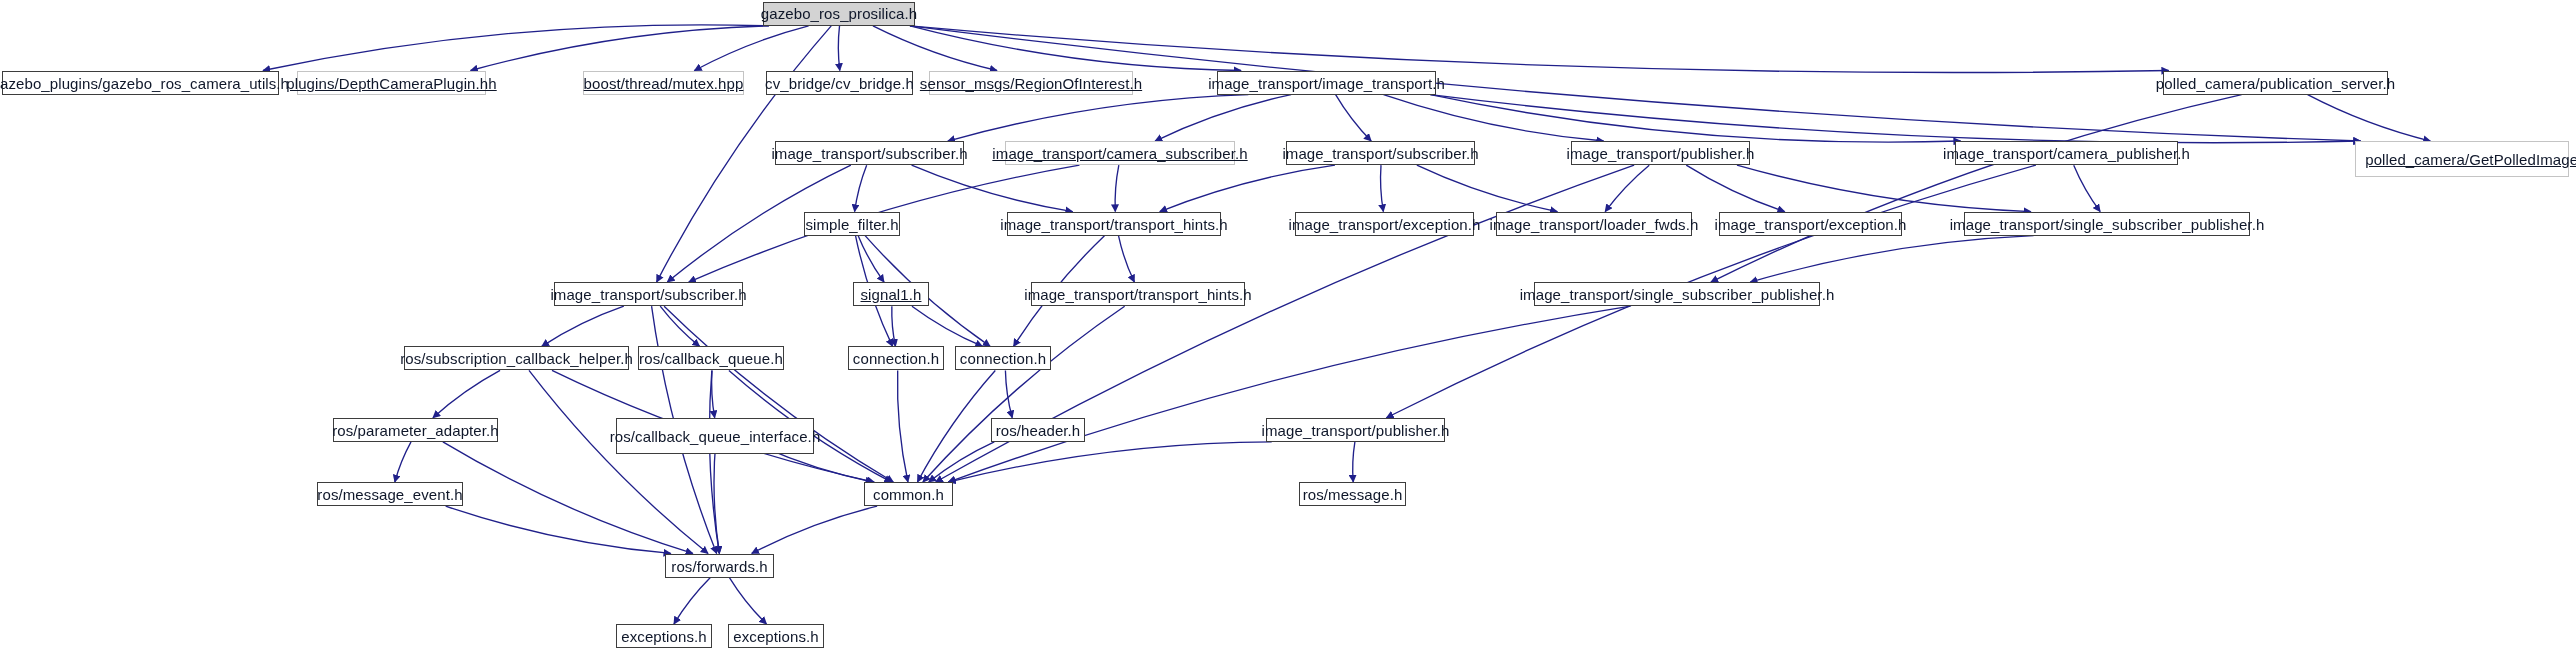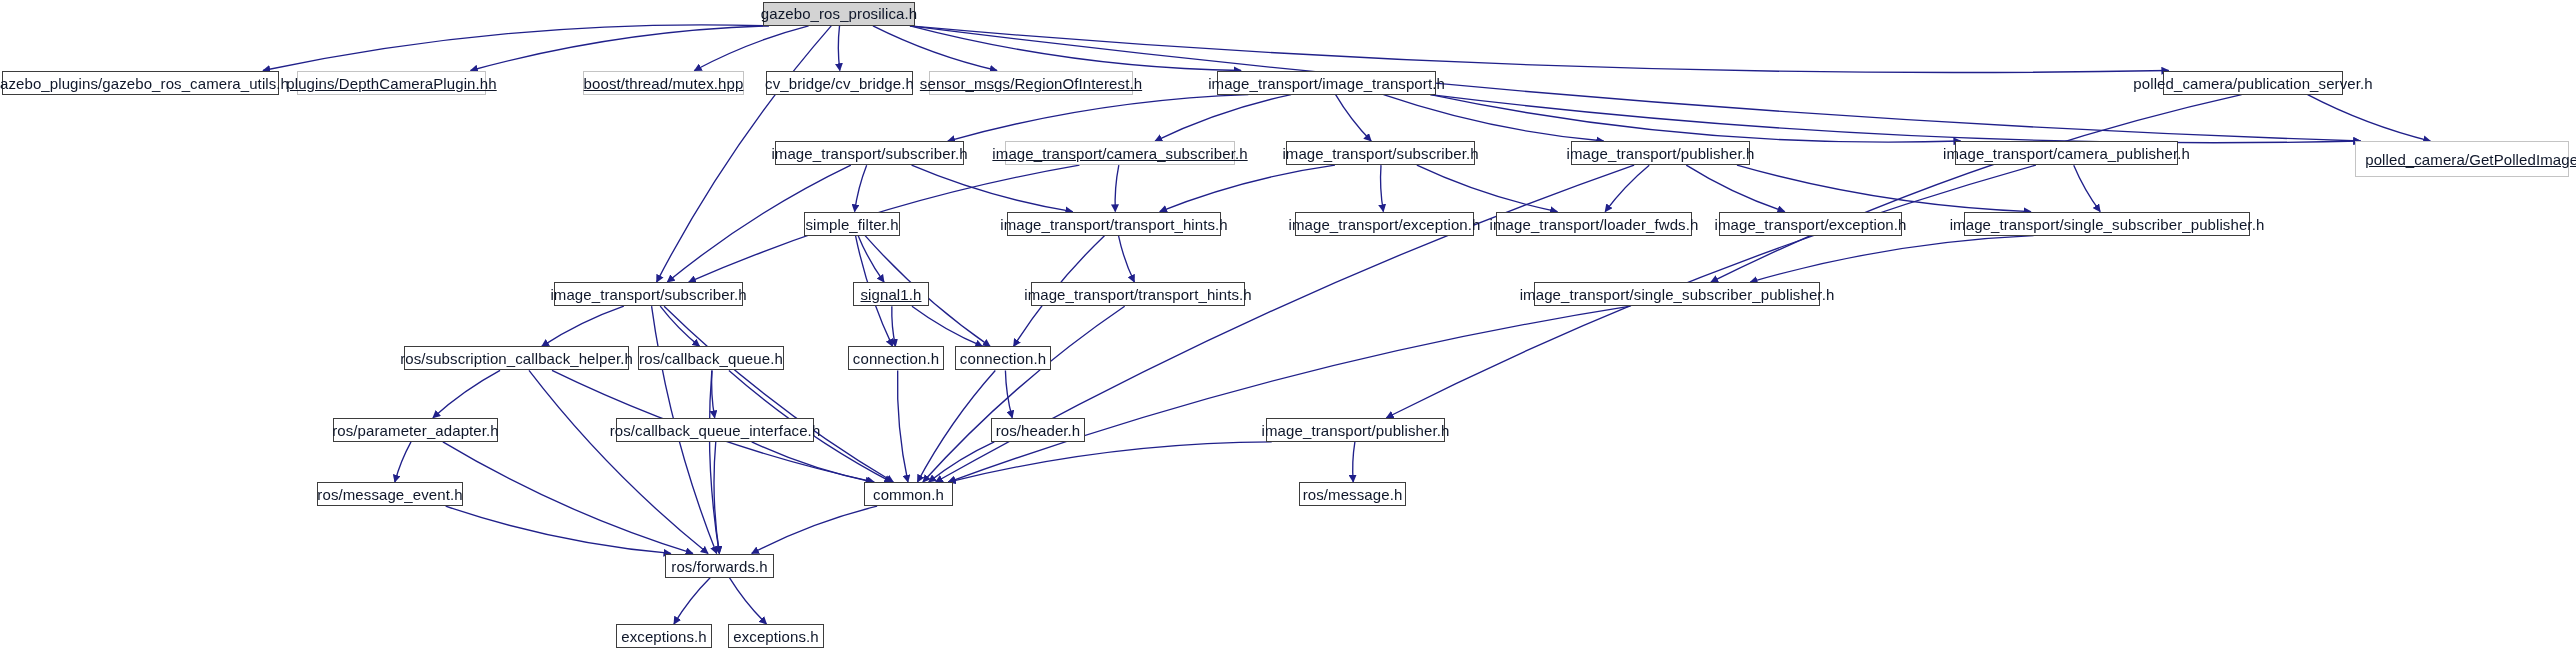--- a/index.html
+++ b/index.html
@@ -106,21 +106,21 @@
       </div>
       <div class="node bold" style="left: 766px; top: 71px; width: 147px; height: 24px;">
         <span class="node-label">cv_bridge/cv_bridge.h</span>
       </div>
       <div class="node thin" style="left: 929px; top: 71px; width: 204px; height: 24px;">
         <span class="node-label">sensor_msgs/RegionOfInterest.h</span>
       </div>
       <div class="node bold" style="left: 1217px; top: 71px; width: 219px; height: 24px;">
         <span class="node-label">image_transport/image_transport.h</span>
       </div>
-      <div class="node bold" style="left: 2163px; top: 71px; width: 180px; height: 24px;">
+      <div class="node bold" style="left: 2163px; top: 71px; width: 225px; height: 24px;">
         <span class="node-label">polled_camera/publication_server.h</span>
       </div>
       <div class="node thin" style="left: 2355px; top: 141px; width: 214px; height: 36px; padding-left: 32px;">
         <span class="node-label">polled_camera/GetPolledImage.h</span>
       </div>
       <div class="node bold" style="left: 775px; top: 141px; width: 189px; height: 24px;">
         <span class="node-label">image_transport/subscriber.h</span>
       </div>
       <div class="node thin" style="left: 1005px; top: 141px; width: 230px; height: 24px;">
         <span class="node-label">image_transport/camera_subscriber.h</span>
@@ -172,21 +172,21 @@
       </div>
       <div class="node bold" style="left: 848px; top: 346px; width: 96px; height: 24px;">
         <span class="node-label">connection.h</span>
       </div>
       <div class="node bold" style="left: 955px; top: 346px; width: 96px; height: 24px;">
         <span class="node-label">connection.h</span>
       </div>
       <div class="node bold" style="left: 333px; top: 418px; width: 165px; height: 24px;">
         <span class="node-label">ros/parameter_adapter.h</span>
       </div>
-      <div class="node bold" style="left: 616px; top: 418px; width: 198px; height: 24px;">
+      <div class="node bold" style="left: 616px; top: 418px; width: 198px; height: 36px;">
         <span class="node-label">ros/callback_queue_interface.h</span>
       </div>
       <div class="node bold" style="left: 967px; top: 418px; width: 94px; height: 24px; margin-left: 24px;">
         <span class="node-label">ros/header.h</span>
       </div>
       <div class="node bold" style="left: 1266px; top: 418px; width: 179px; height: 24px;">
         <span class="node-label">image_transport/publisher.h</span>
       </div>
       <div class="node bold" style="left: 317px; top: 482px; width: 146px; height: 24px;">
         <span class="node-label">ros/message_event.h</span>

